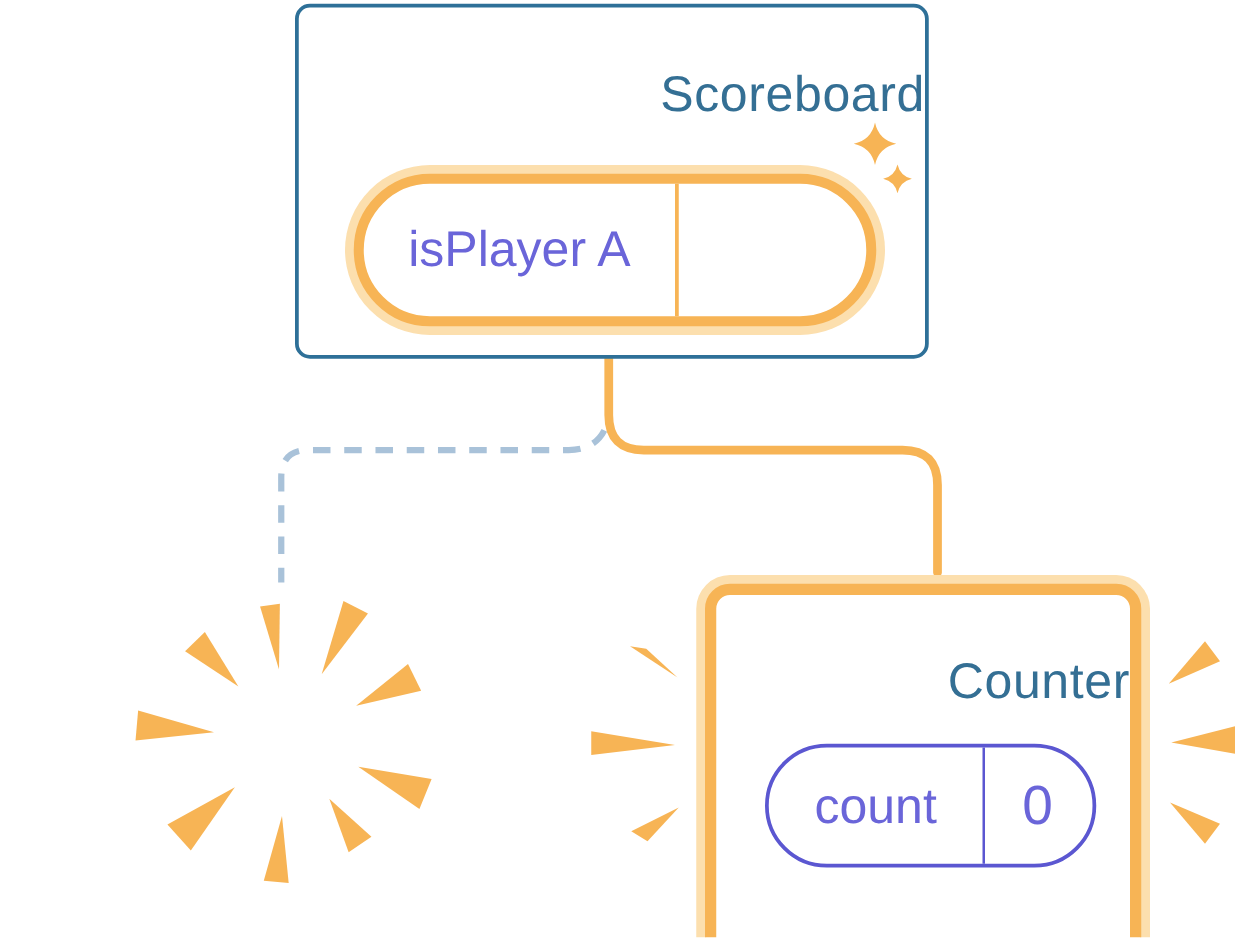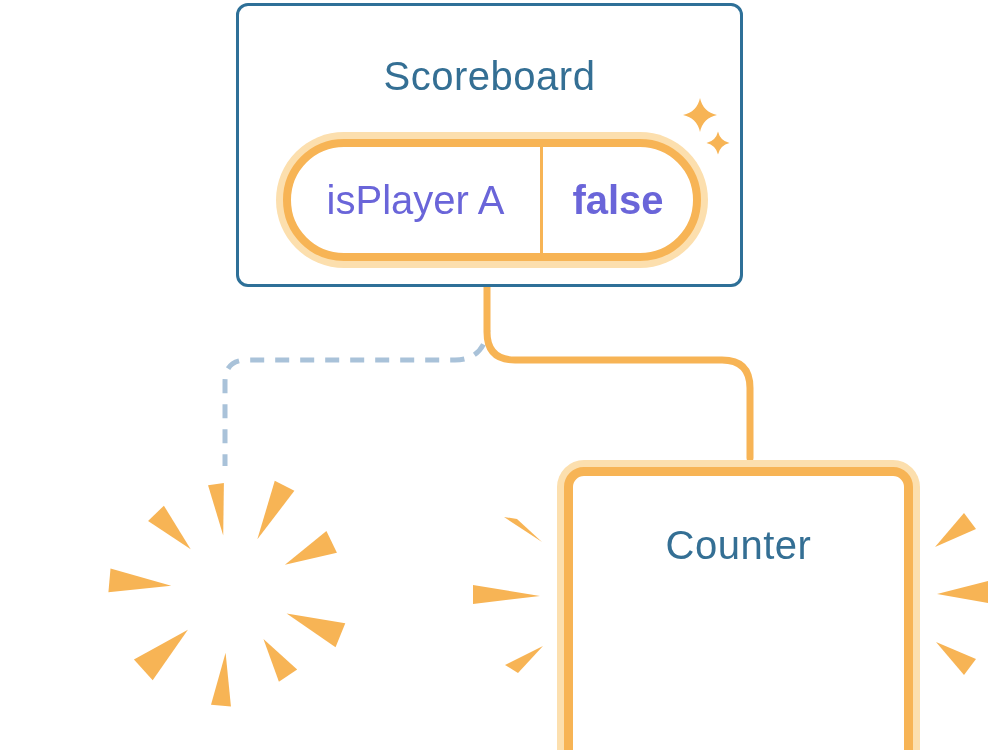--- a/index.html
+++ b/index.html
@@ -11,21 +11,21 @@
   svg{display:block;}
   .abs{position:absolute;}
 
   
   .scoreboard-card{
     left:236px;top:3px;width:507px;height:284px;
     background:#ffffff;border:3px solid #2e7098;border-radius:12px;
     box-sizing:border-box;
   }
   .card-title{
-    position:absolute;left:0;right:0;text-align:center;
+    position:absolute;left:0;right:0;text-align:right;
     color:#346f94;font-size:40px;font-weight:500;line-height:40px;
     letter-spacing:0.5px;
   }
   .scoreboard-card .card-title{top:50px;}
 
   .state-pill-orange{
     position:absolute;left:44px;top:113px;width:402px;height:106px;
     background:#ffffff;border:8px solid #f7b455;border-radius:61px;
     box-shadow:0 0 0 7px #fcdfae;
     margin-top:20px;
@@ -89,33 +89,37 @@
       <polygon points="0,-60 -12,-122 12,-122" transform="rotate(275)"></polygon>
       <polygon points="0,-58 -11,-108 11,-108" transform="rotate(316)"></polygon>
     </g>
   </svg>
 
   <div class="abs scoreboard-card">
     <div class="card-title">Scoreboard</div>
     <div class="state-pill-orange">
       <div class="pill-text pill-name">isPlayer A</div>
       <div class="pill-divider"></div>
-      <div class="pill-text pill-value">false</div>
     </div>
   </div>
 
   <svg class="abs" style="left:676px;top:92px" width="66" height="72" viewBox="0 0 66 72">
     <g fill="#f7b455">
       <path transform="translate(24,23)" d="M0,-17 Q3,-3 17,0 Q3,3 0,17 Q-3,3 -17,0 Q-3,-3 0,-17 Z"></path>
       <path transform="translate(42,51)" d="M0,-11.5 Q2.2,-2.2 11.5,0 Q2.2,2.2 0,11.5 Q-2.2,2.2 -11.5,0 Q-2.2,-2.2 0,-11.5 Z"></path>
     </g>
   </svg>
 
   <div class="abs counter-card">
     <div class="card-title">Counter</div>
+    <div class="state-pill-purple">
+      <div class="pill-text pill-name">count</div>
+      <div class="pill-divider"></div>
+      <div class="pill-text pill-value">0</div>
+    </div>
   </div>
 
   <svg class="abs" style="left:460px;top:495px" width="95" height="190" viewBox="0 0 95 190">
     <g fill="#f7b455">
       <polygon points="82,47 44,22 57,24"></polygon>
       <polygon points="80,101 13,90 13,109"></polygon>
       <polygon points="83,151 45,170 58,178"></polygon>
     </g>
   </svg>
   <svg class="abs" style="left:925px;top:495px" width="80" height="190" viewBox="0 0 80 190">

